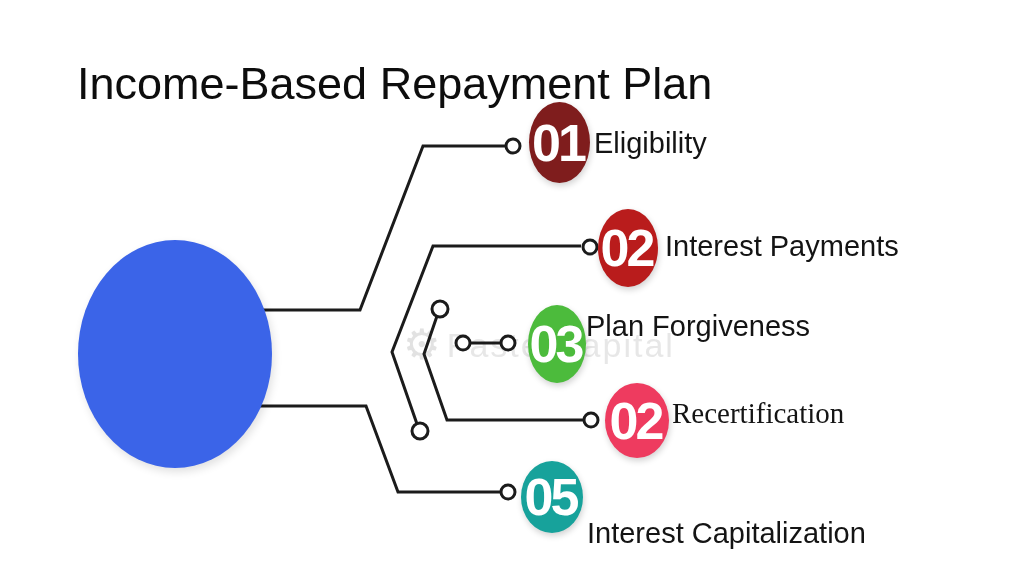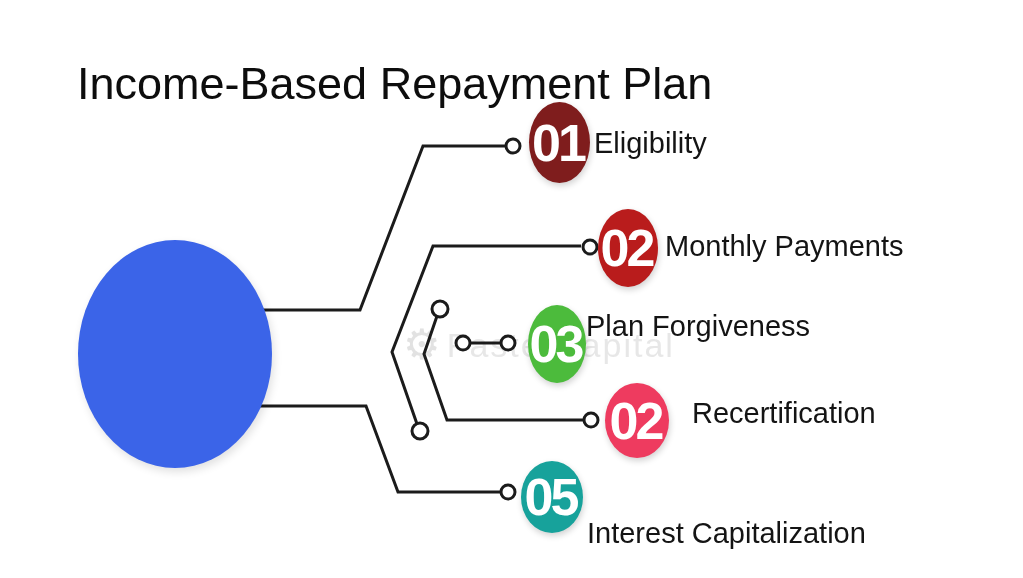--- a/index.html
+++ b/index.html
@@ -40,21 +40,21 @@
     white-space:nowrap;line-height:30px;
   }
   .c01{left:529px;top:102px;width:61px;height:81px;}
   .c02{left:598px;top:209px;width:60px;height:78px;}
   .c03{left:528px;top:305px;width:58px;height:78px;}
   .c04{left:605px;top:383px;width:64px;height:75px;}
   .c05{left:521px;top:461px;width:62px;height:72px;}
   .l01{left:594px;top:128px;}
   .l02{left:665px;top:231px;}
   .l03{left:586px;top:311px;}
-  .l04{left:692px;top:398px;}
+  .l04{left:672px;top:398px;font-family:Liberation Serif, serif;}
   .l05{left:587px;top:478px;margin-top:40px;}
 </style>
 </head>
 <body>
 
 <div class="canvas">
 
   <div class="page-title">Income-Based Repayment Plan</div>
 
   <div class="watermark">
@@ -85,21 +85,21 @@
   <div class="hub-ellipse" style="background: rgb(59, 100, 232);"></div>
 
   <div class="num-circle c01" style="background: #7f1d1d;">
     <span>01</span>
   </div>
   <div class="item-label l01">Eligibility</div>
 
   <div class="num-circle c02" style="background: #b91c1c;">
     <span>02</span>
   </div>
-  <div class="item-label l02">Monthly Payments</div>
+  <div class="item-label l02">Interest Payments</div>
 
   <div class="num-circle c03" style="background: rgb(76, 187, 60);">
     <span>03</span>
   </div>
   <div class="item-label l03">Plan Forgiveness</div>
 
   <div class="num-circle c04" style="background: rgb(238, 59, 95);">
     <span>02</span>
   </div>
   <div class="item-label l04">Recertification</div>

